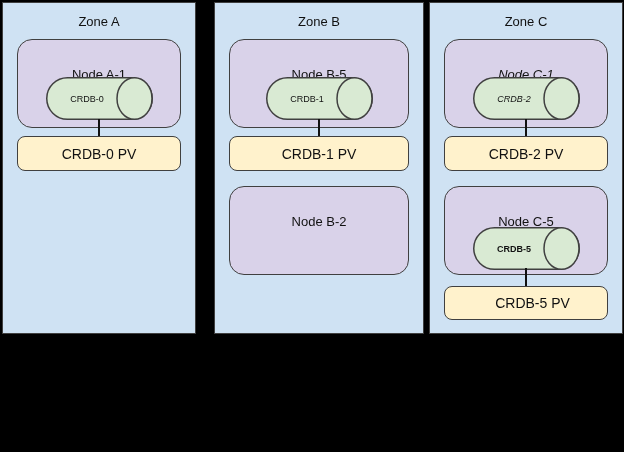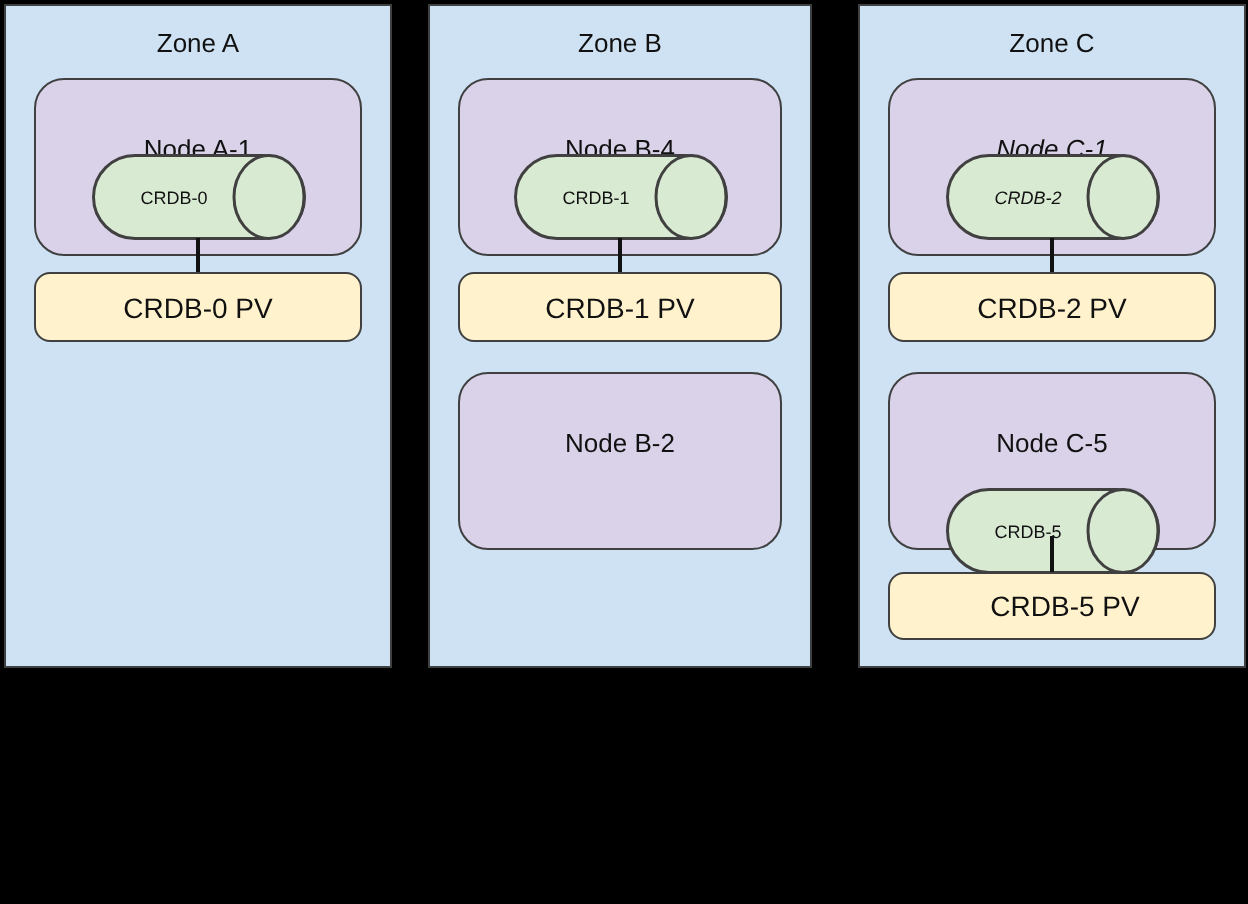--- a/index.html
+++ b/index.html
@@ -113,25 +113,25 @@
         </span>
         <span class="cyl-label">CRDB-0</span>
       </div>
     </div>
 
     <div class="connector" style="top:116px;height:17px;"></div>
 
     <div class="pv" style="top:133px;">CRDB-0 PV</div>
   </section>
 
-  <section class="zone" style="left:214px;width:192px;">
+  <section class="zone" style="left:214px;width:210px;">
     <div class="zone-label">Zone B</div>
 
     <div class="knode" style="top:36px;">
-      <div class="node-label">Node B-4</div>
+      <div class="node-label">Node B-5</div>
       <div class="cyl" style="top:37px;">
         <span>
           <svg viewBox="0 0 107 43">
             <rect x="0.75" y="0.75" width="105.5" height="41.5" rx="20.75" fill="var(--pod_fill)" stroke="var(--border)" stroke-width="1.5"></rect>
             <ellipse cx="88.5" cy="21.5" rx="17.5" ry="20.75" fill="var(--pod_fill)" stroke="var(--border)" stroke-width="1.5"></ellipse>
           </svg>
         </span>
         <span class="cyl-label">CRDB-1</span>
       </div>
     </div>
@@ -160,21 +160,21 @@
         <span class="cyl-label">CRDB-2</span>
       </div>
     </div>
 
     <div class="connector" style="top:116px;height:17px;"></div>
 
     <div class="pv" style="top:133px;">CRDB-2 PV</div>
 
     <div class="knode" style="top:183px;">
       <div class="node-label">Node C-5</div>
-      <div class="cyl" style="top:57px;">
+      <div class="cyl" style="top:40px;font-weight:bold;">
         <span>
           <svg viewBox="0 0 107 43">
             <rect x="0.75" y="0.75" width="105.5" height="41.5" rx="20.75" fill="var(--pod_fill)" stroke="var(--border)" stroke-width="1.5"></rect>
             <ellipse cx="88.5" cy="21.5" rx="17.5" ry="20.75" fill="var(--pod_fill)" stroke="var(--border)" stroke-width="1.5"></ellipse>
           </svg>
         </span>
         <span class="cyl-label">CRDB-5</span>
       </div>
     </div>
 

